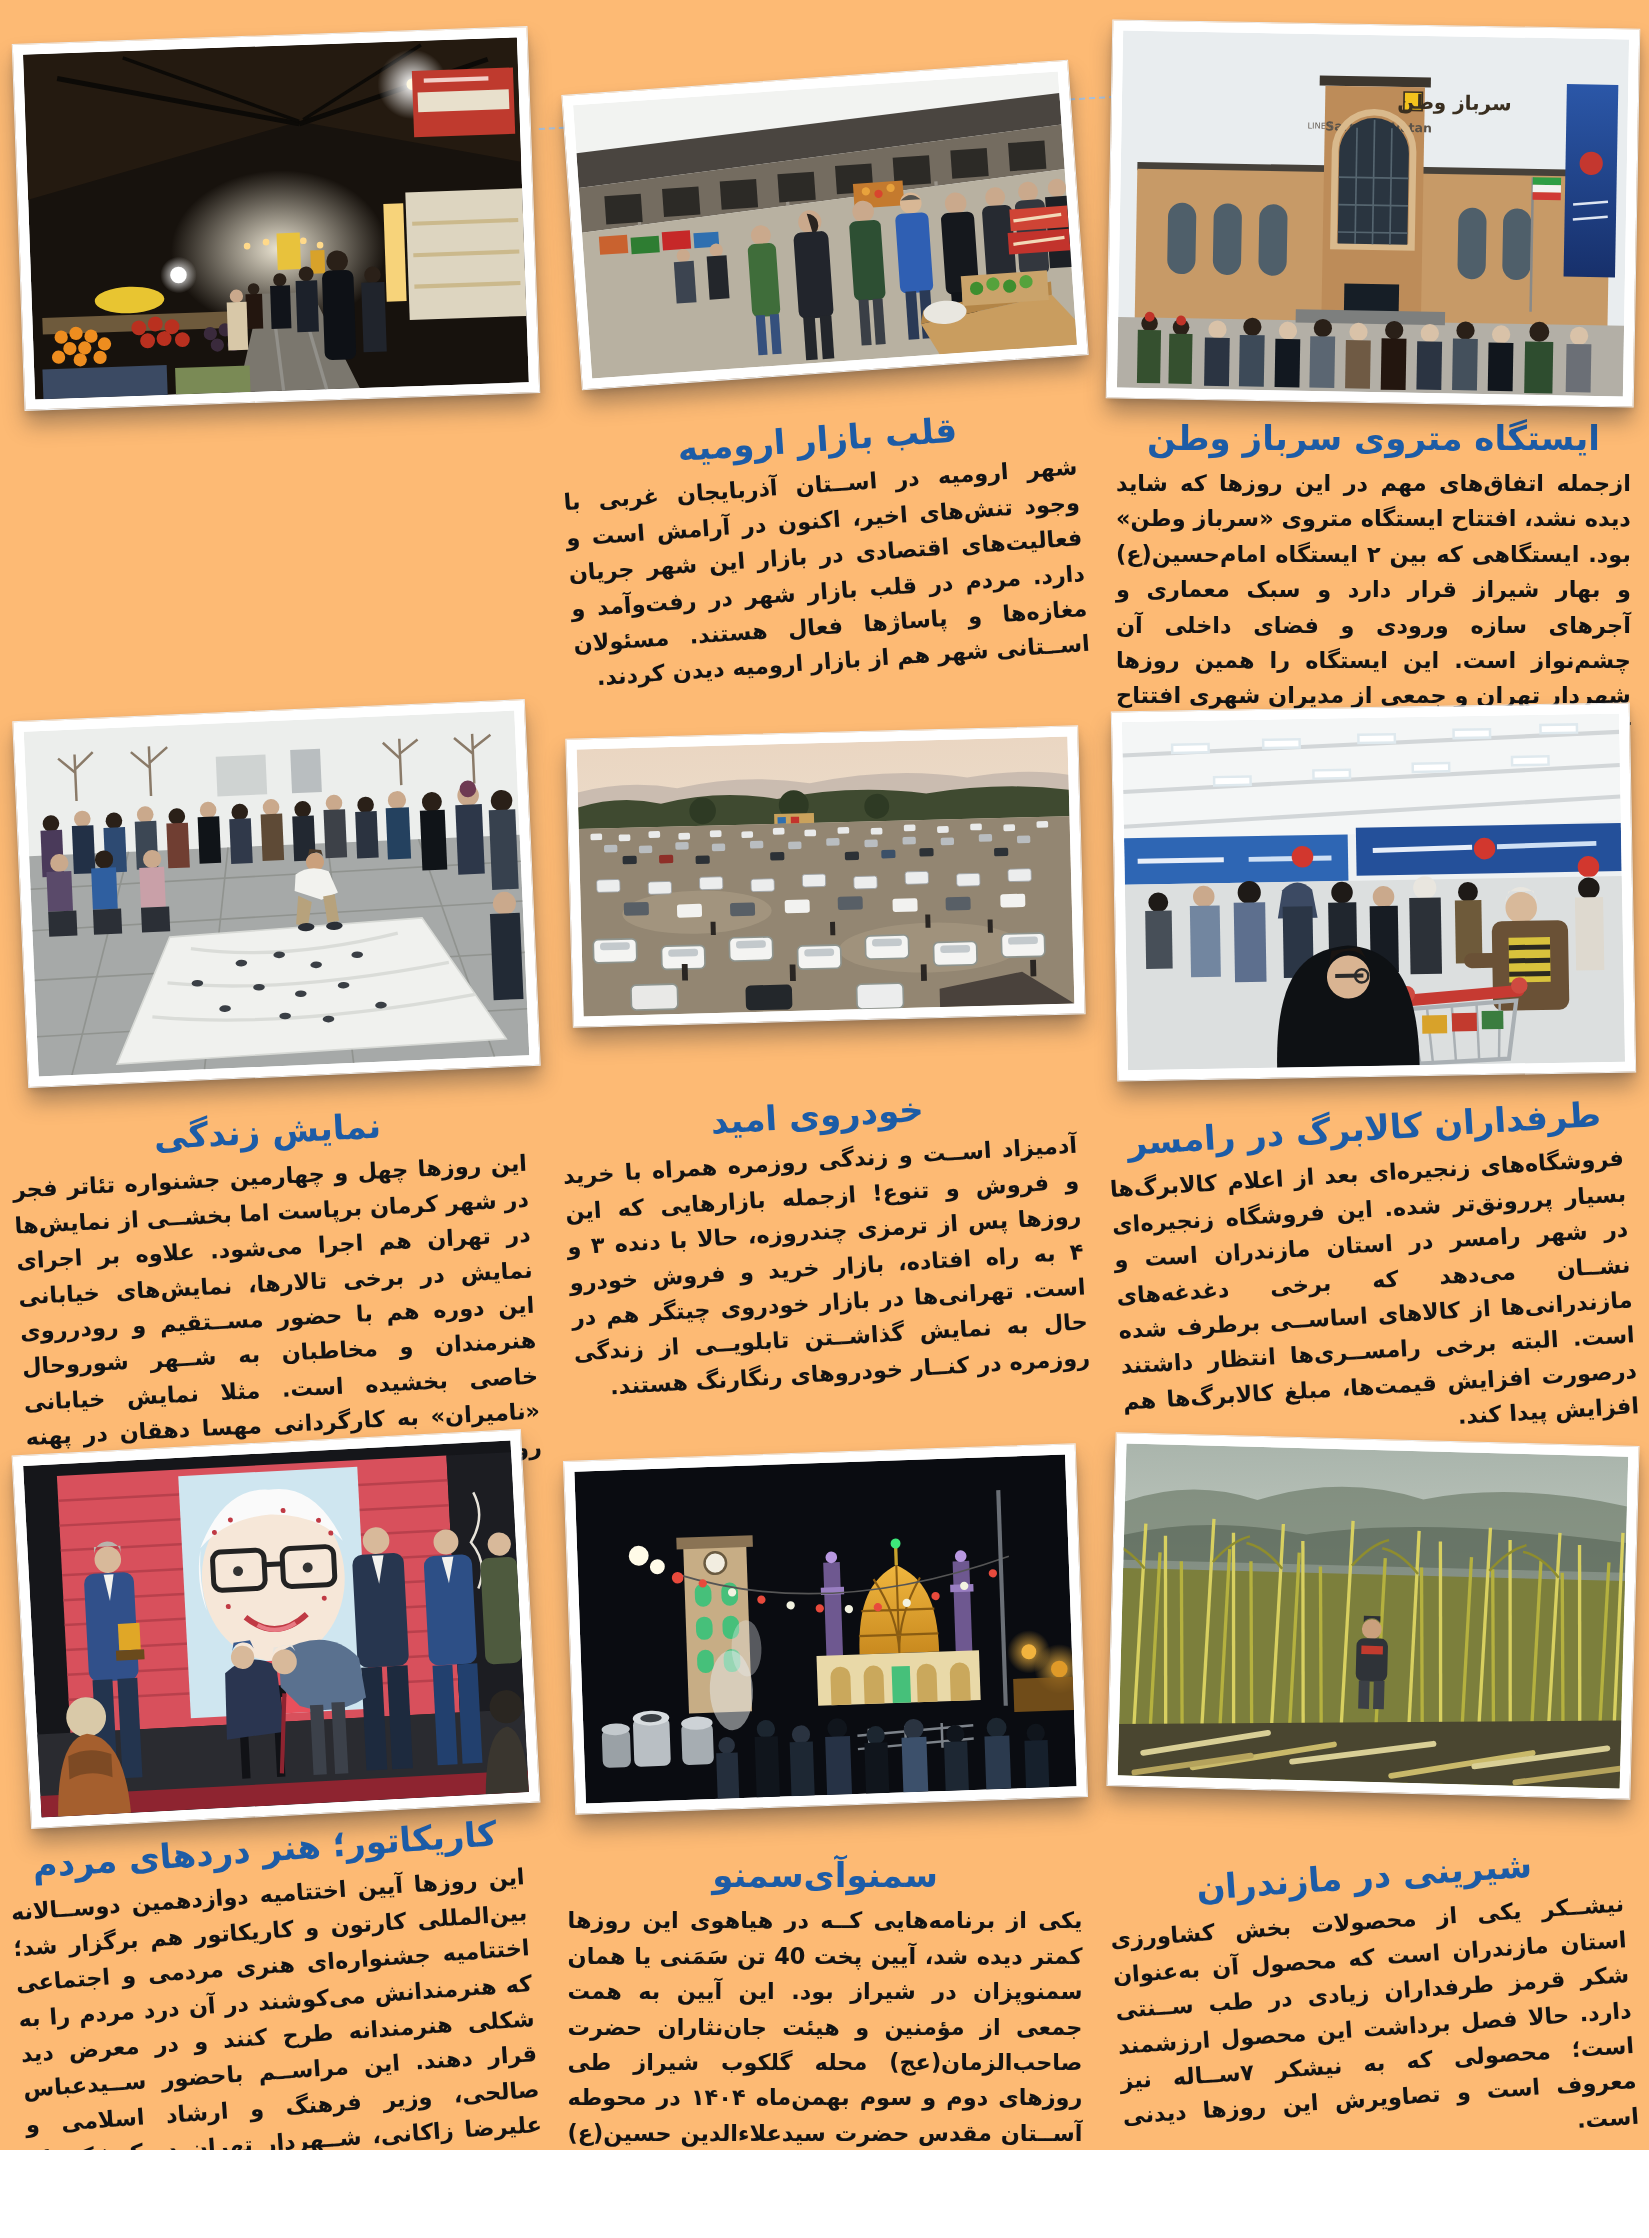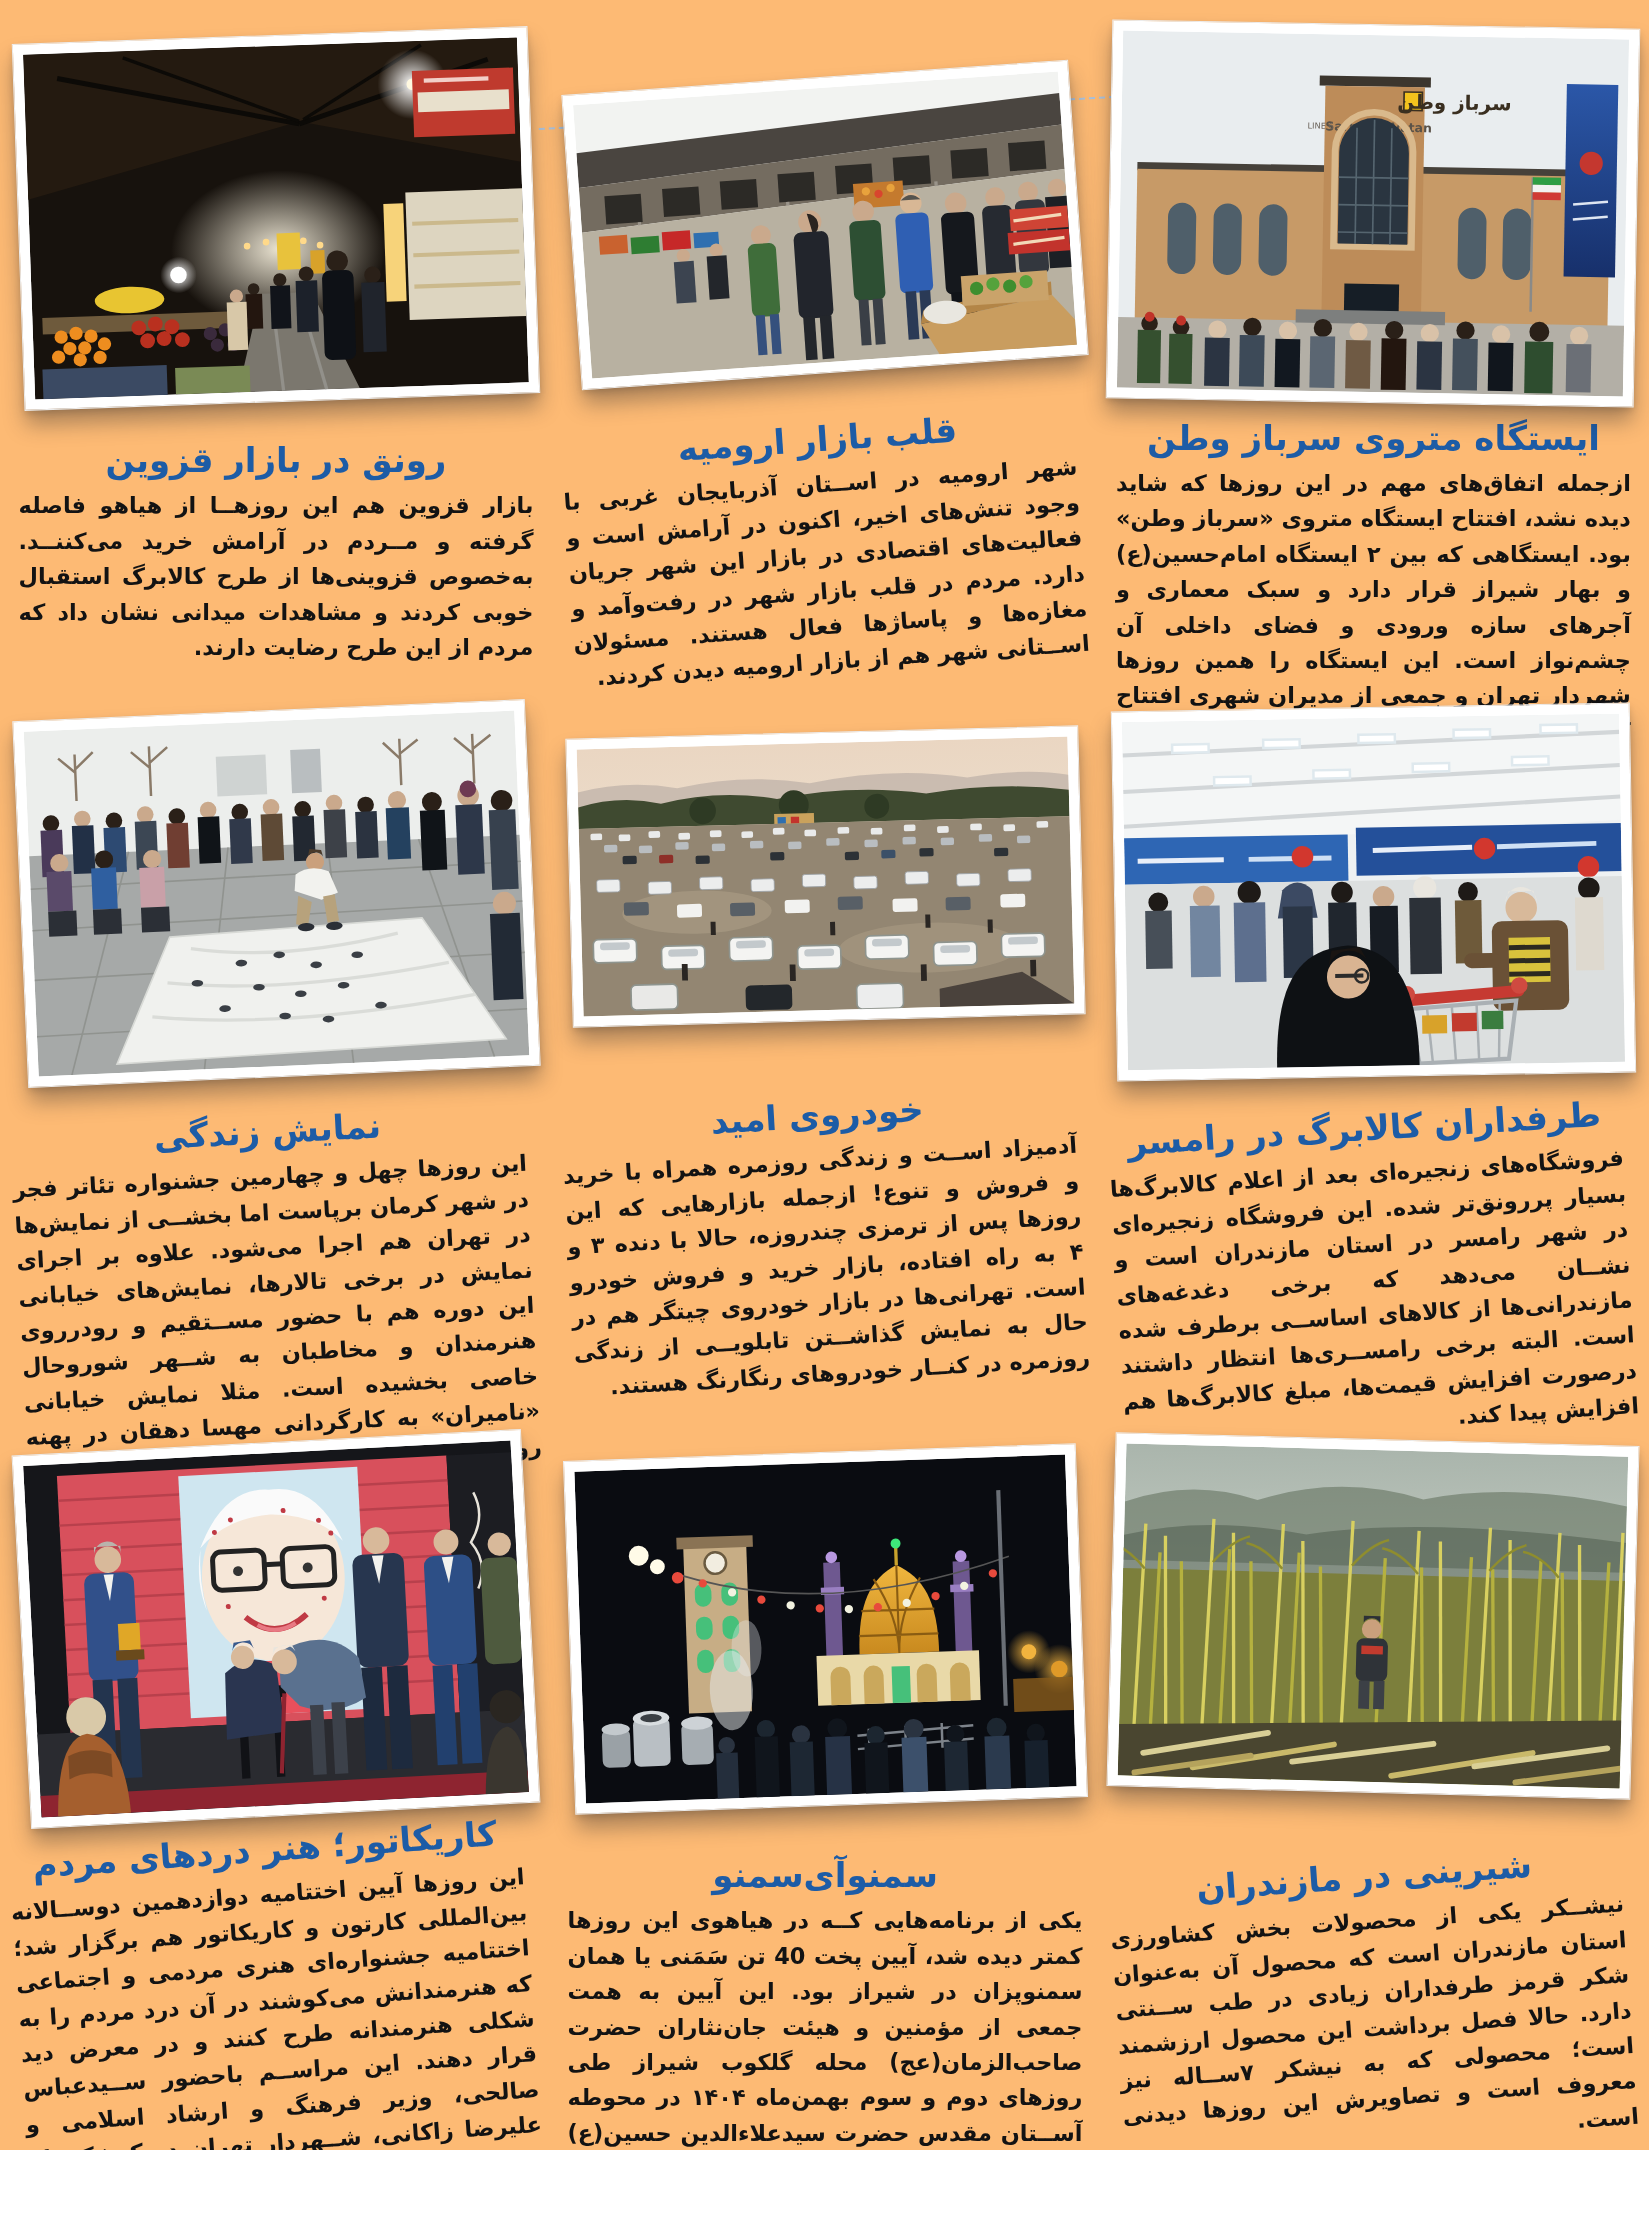--- a/index.html
+++ b/index.html
@@ -299,24 +299,20 @@
           <circle cx="332" cy="276" r="9" fill="#2a2018"></circle>
             <rect x="319" y="284" width="26" height="62" fill="#1c212a"></rect>
           <circle cx="370" cy="262" r="13" fill="#2a2018"></circle>
             <rect x="351" y="273" width="38" height="108" rx="9" fill="#0e1116"></rect>
           <circle cx="247" cy="300" r="8" fill="#caa98c"></circle>
             <rect x="235" y="307" width="24" height="58" fill="#d8c8a8"></rect>
           <circle cx="412" cy="280" r="10" fill="#2a2018"></circle>
             <rect x="398" y="289" width="28" height="84" fill="#20242c"></rect>
         </g>
       </svg>
-    </div>
-    <div class="txt">
-      <div class="headline">رونق در بازار قزوین</div>
-      <div class="body-text">بازار قزوین هم این روزهــا از هیاهو فاصله گرفته و مــردم در آرامش خرید می‌کننــد. به‌خصوص قزوینی‌ها از طرح کالابرگ استقبال خوبی کردند و مشاهدات میدانی نشان داد که مردم از این طرح رضایت دارند.</div>
     </div>
   </div>
 
   <div class="article" id="a-ramsar">
     <div class="photo">
       <svg width="497" height="348" viewBox="0 0 600 420" preserveAspectRatio="none">
         <rect width="600" height="420" fill="#eef1f2"></rect>
         <path d="M0,0 L600,0 L600,128 L0,150 Z" fill="#f4f6f6"></path>
         <line x1="0" y1="40" x2="600" y2="22" stroke="#d2d6d8" stroke-width="5"></line>
         <line x1="0" y1="84" x2="600" y2="62" stroke="#d2d6d8" stroke-width="5"></line>

